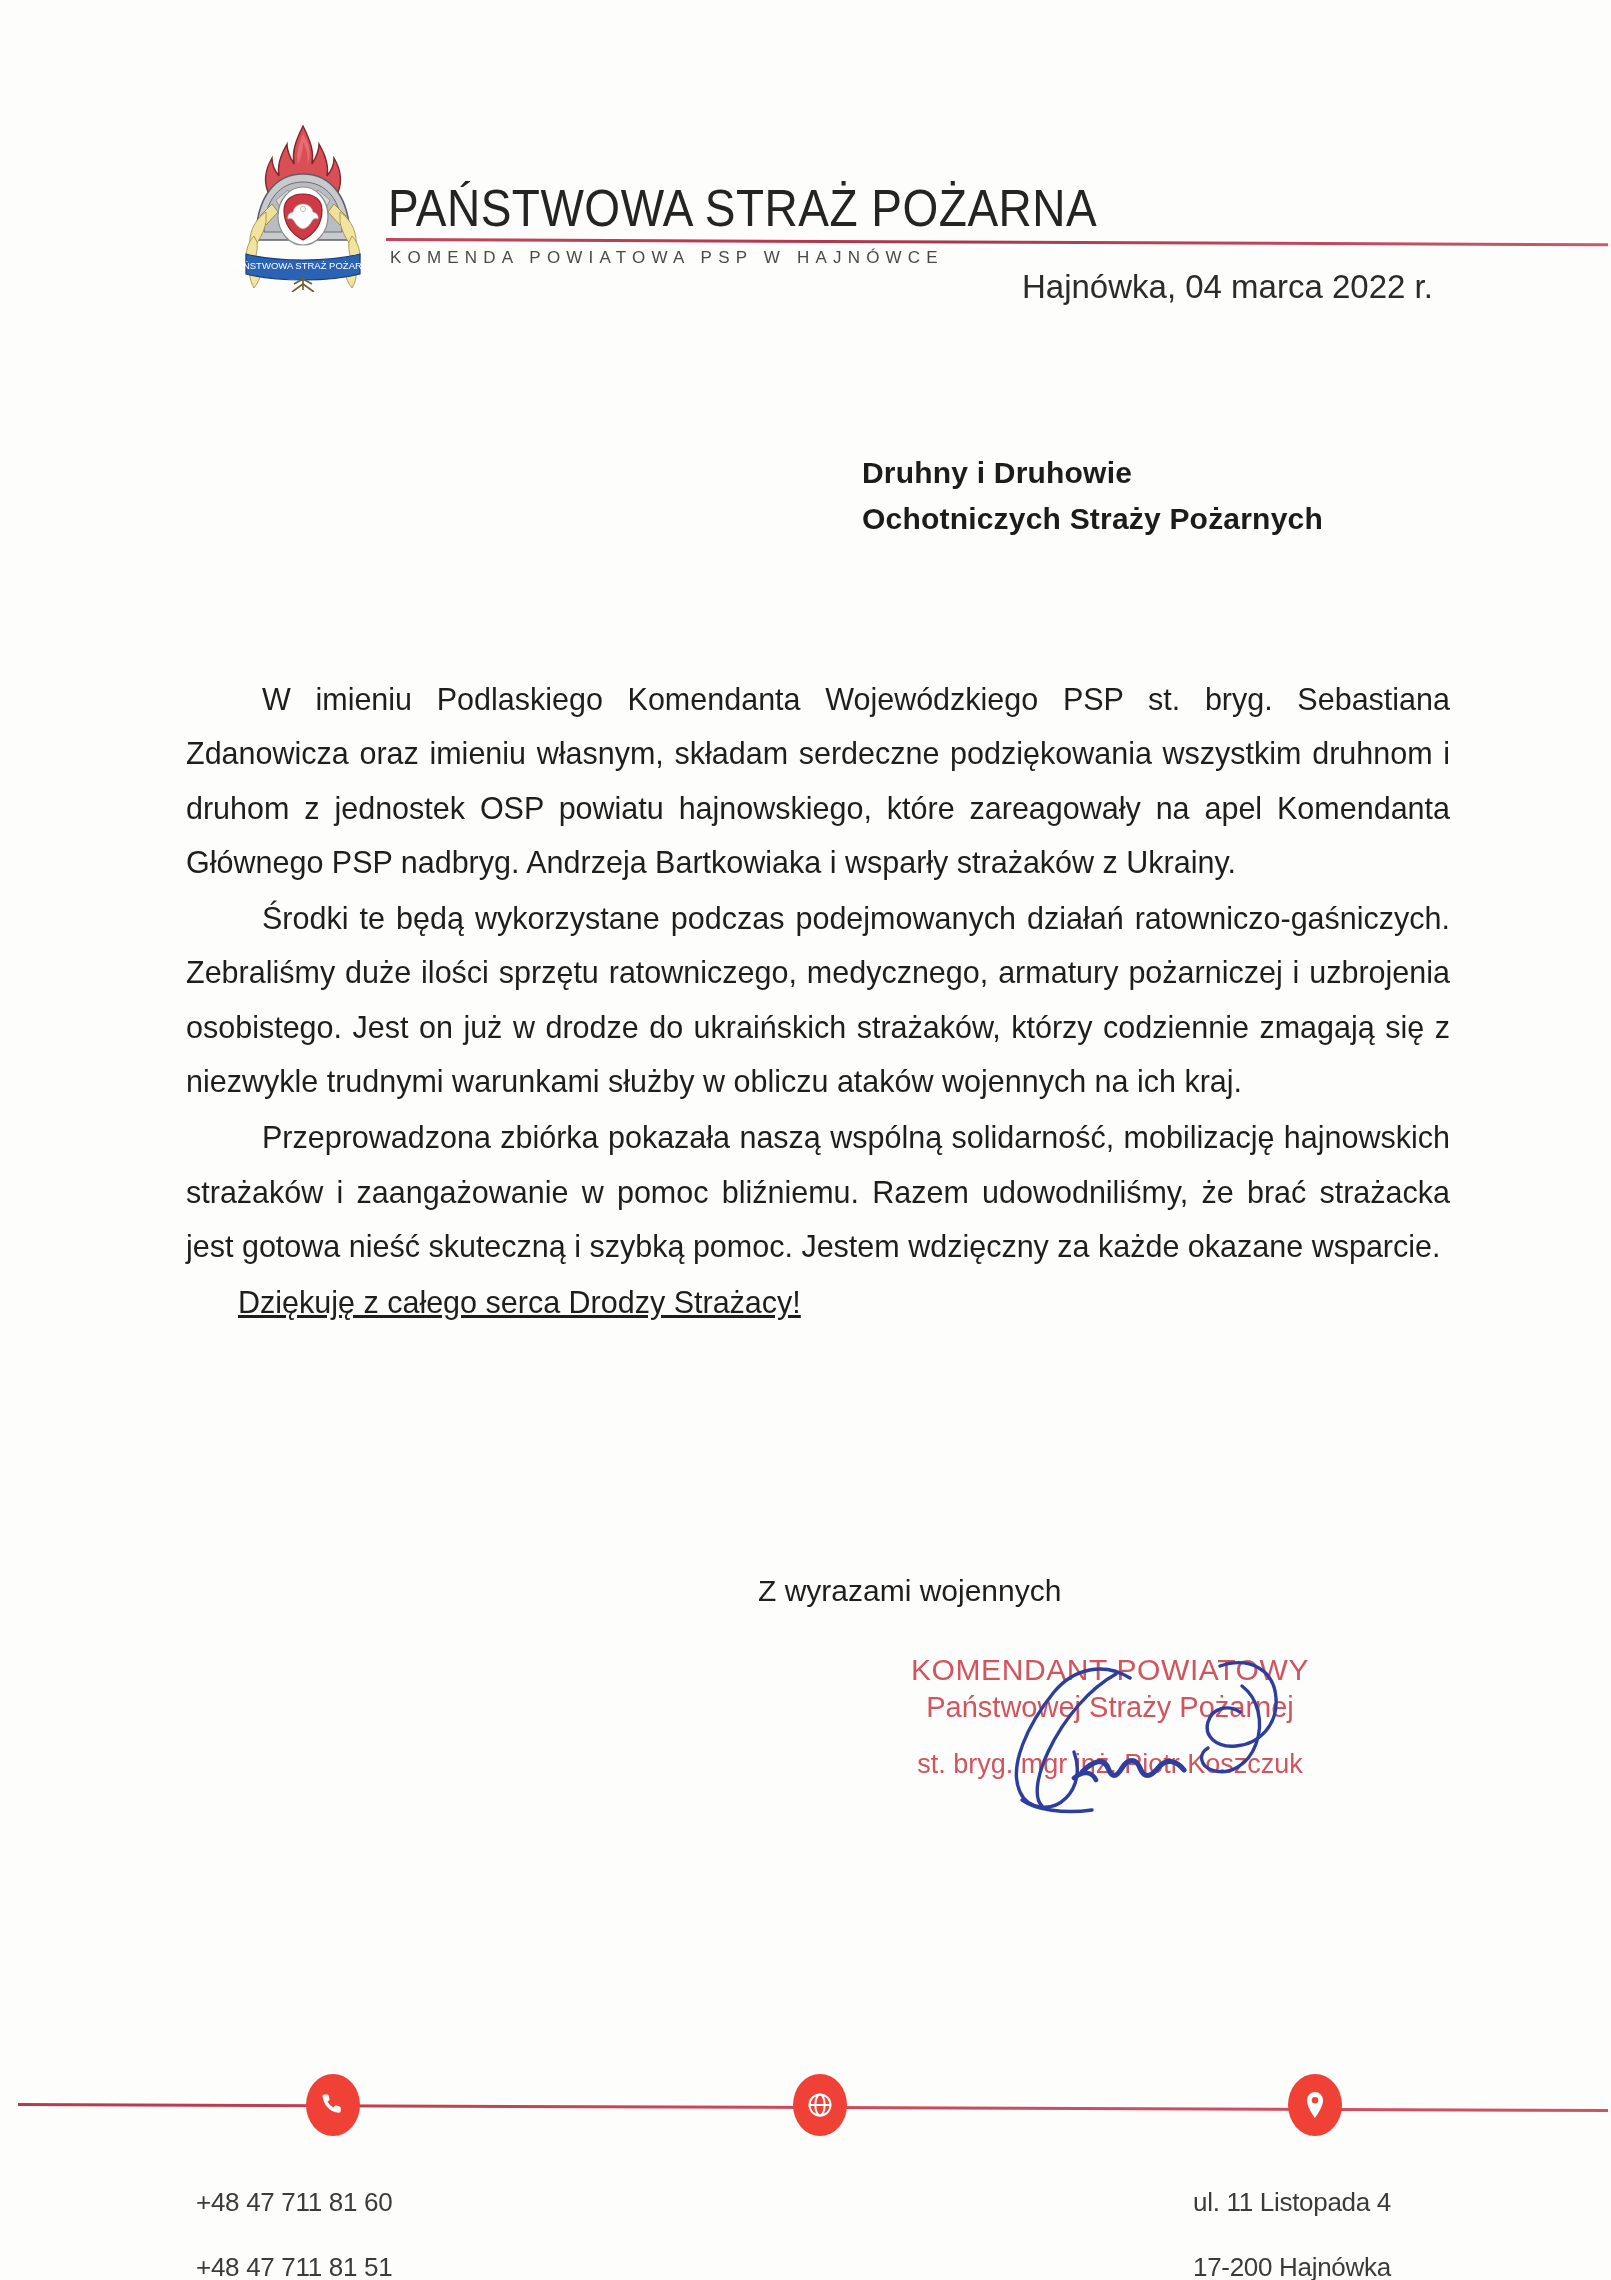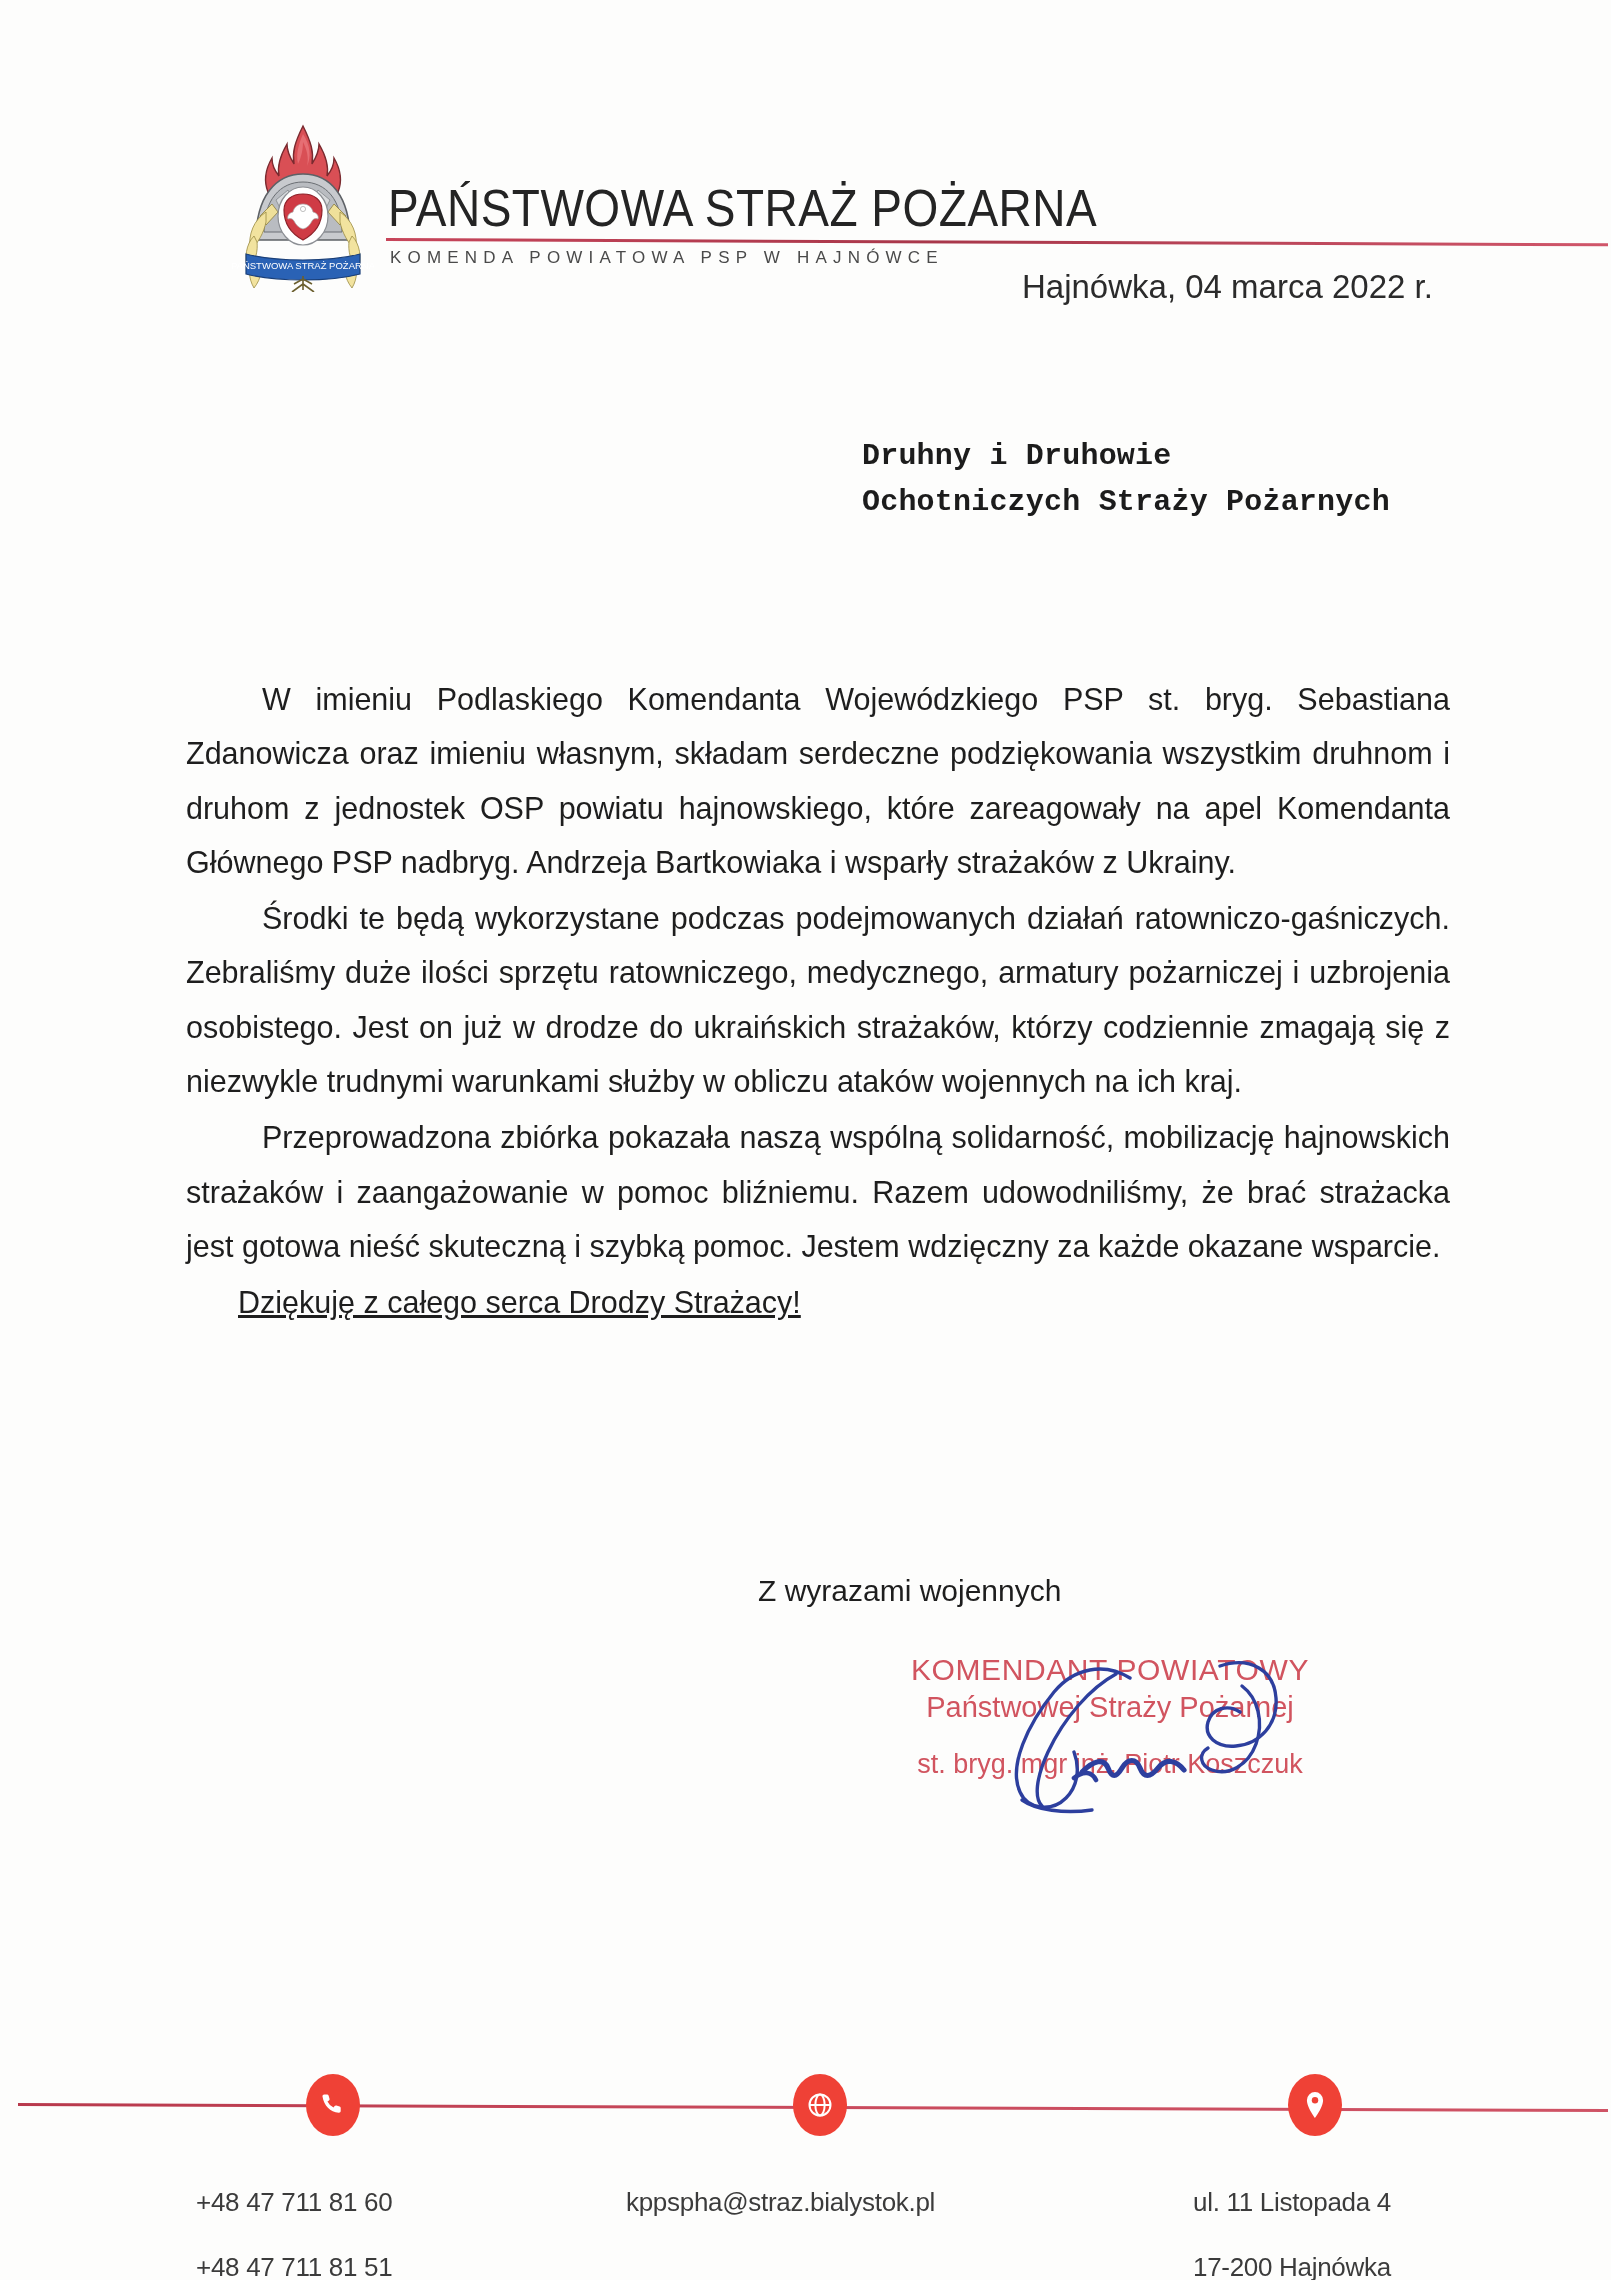--- a/index.html
+++ b/index.html
@@ -76,27 +76,26 @@
     top: 268px;
     font-size: 33px;
     color: #2b2b2b;
     white-space: nowrap;
   }
 
   
   .addressee {
     position: absolute;
     left: 862px;
-    top: 434px;
+    top: 450px;
     font-size: 30px;
     font-weight: bold;
     color: #1c1c1c;
     line-height: 1.52;
     letter-spacing: 0.2px;
-    font-family: Liberation Mono, monospace;
   }
   .addressee div { white-space: nowrap; }
 
   
   .body-text {
     position: absolute;
     left: 178px;
     top: 672px;
     width: 1272px;
     font-size: 30.5px;
@@ -337,21 +336,20 @@
         <circle cx="12" cy="8.5" r="3" fill="#ef4136"></circle>
       </svg>
     </div>
 
     <div class="fcol c1">
       <div>+48 47 711 81 60</div>
       <div>+48 47 711 81 51</div>
     </div>
 
     <div class="fcol c2">
-      <div>kppspha@straz.bialystok.pl</div>
     </div>
 
     <div class="fcol c3">
       <div>ul. 11 Listopada 4</div>
       <div>17-200 Hajnówka</div>
     </div>
   </div>
 
 </div>
 

